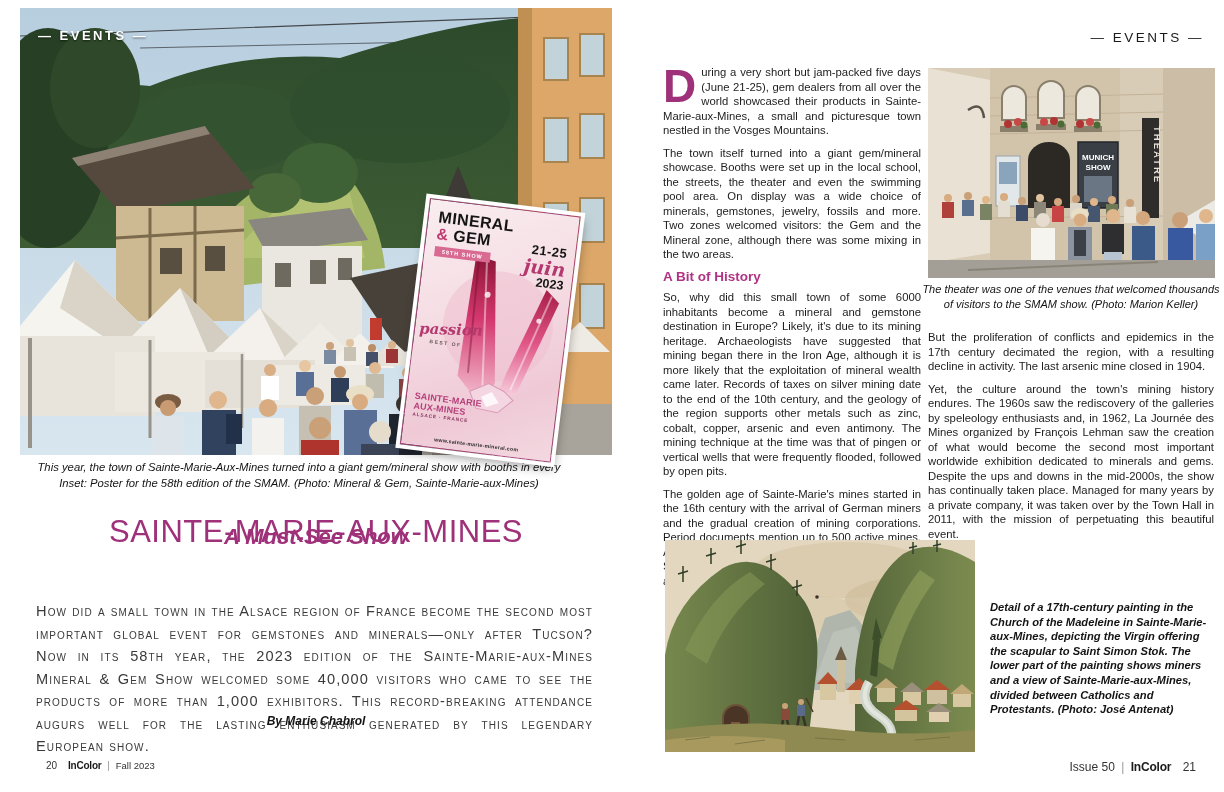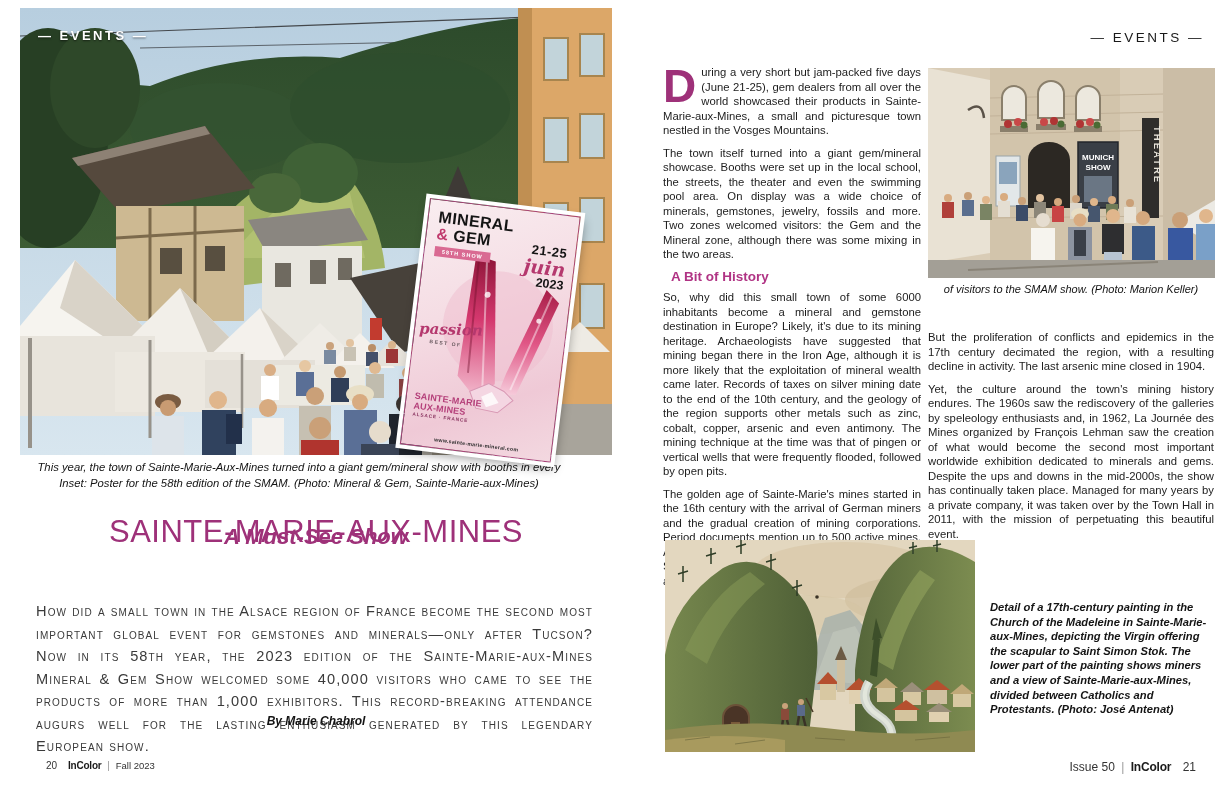--- a/index.html
+++ b/index.html
@@ -57,21 +57,21 @@
   .fsep { color:#999; padding:0 3px; }
   .fpage { padding:0 8px; }
 
   
   .col { text-align:justify; color:#1c1c1c; font-size:11.3px; line-height:14.5px; }
   .col p { margin-bottom:8px; }
   .col1 { left:663px; top:65px; width:258px; }
   .col2 { left:928px; top:330px; width:286px; }
   .dropcap { float:left; color:#9e3179; font-size:46px; line-height:40px;
              font-weight:700; padding-right:5px; padding-top:1px; }
-  .section-heading { color:#b03384; font-weight:700; font-size:13.5px; margin:4px 0 6px 8px; }
+  .section-heading { color:#b03384; font-weight:700; font-size:13.5px; margin:4px 0 6px 0; }
 
   .theater-photo { left:928px; top:68px; width:287px; height:210px; overflow:hidden; }
   .theater-caption { left:922px; top:282px; width:298px; text-align:center; font-style:italic;
                      font-size:11px; line-height:15px; color:#141414; }
 
   .painting { left:665px; top:540px; width:310px; height:212px; overflow:hidden; }
   .painting-caption { left:990px; top:600px; width:228px; font-style:italic; font-weight:700;
                       font-size:11.2px; line-height:14.6px; color:#141414; }
 </style>
 </head>
@@ -389,20 +389,21 @@
           <rect x="240" y="160" width="25" height="40" fill="#3858a0"></rect>
         <circle cx="278" cy="148" r="7" fill="#e0b68c"></circle>
           <rect x="268" y="156" width="19" height="40" fill="#7aa0c8"></rect>
       </g>
       <rect x="0" y="192" width="287" height="18" fill="#a39f96"></rect>
       <line x1="40" y1="202" x2="230" y2="194" stroke="#8a8478" stroke-width="2"></line>
     </svg>
   </div>
 
   <div class="abs theater-caption">
+    <div>The theater was one of the venues that welcomed thousands</div>
     <div>of visitors to the SMAM show.  (Photo: Marion Keller)</div>
   </div>
 
   <div class="abs col col2">
     <p>But the proliferation of conflicts and epidemics in the 17th century decimated the region, with a resulting decline in activity. The last arsenic mine closed in 1904.</p>
     <p>Yet, the culture around the town's mining history endures. The 1960s saw the rediscovery of the galleries by speleology enthusiasts and, in 1962, La Journée des Mines organized by François Lehman saw the creation of what would become the second most important worldwide exhibition dedicated to minerals and gems. Despite the ups and downs in the mid-2000s, the show has continually taken place. Managed for many years by a private company, it was taken over by the Town Hall in 2011, with the mission of perpetuating this beautiful event.</p>
   </div>
 
   <div class="abs painting">
     <svg width="310" height="212" viewBox="0 0 310 212">

